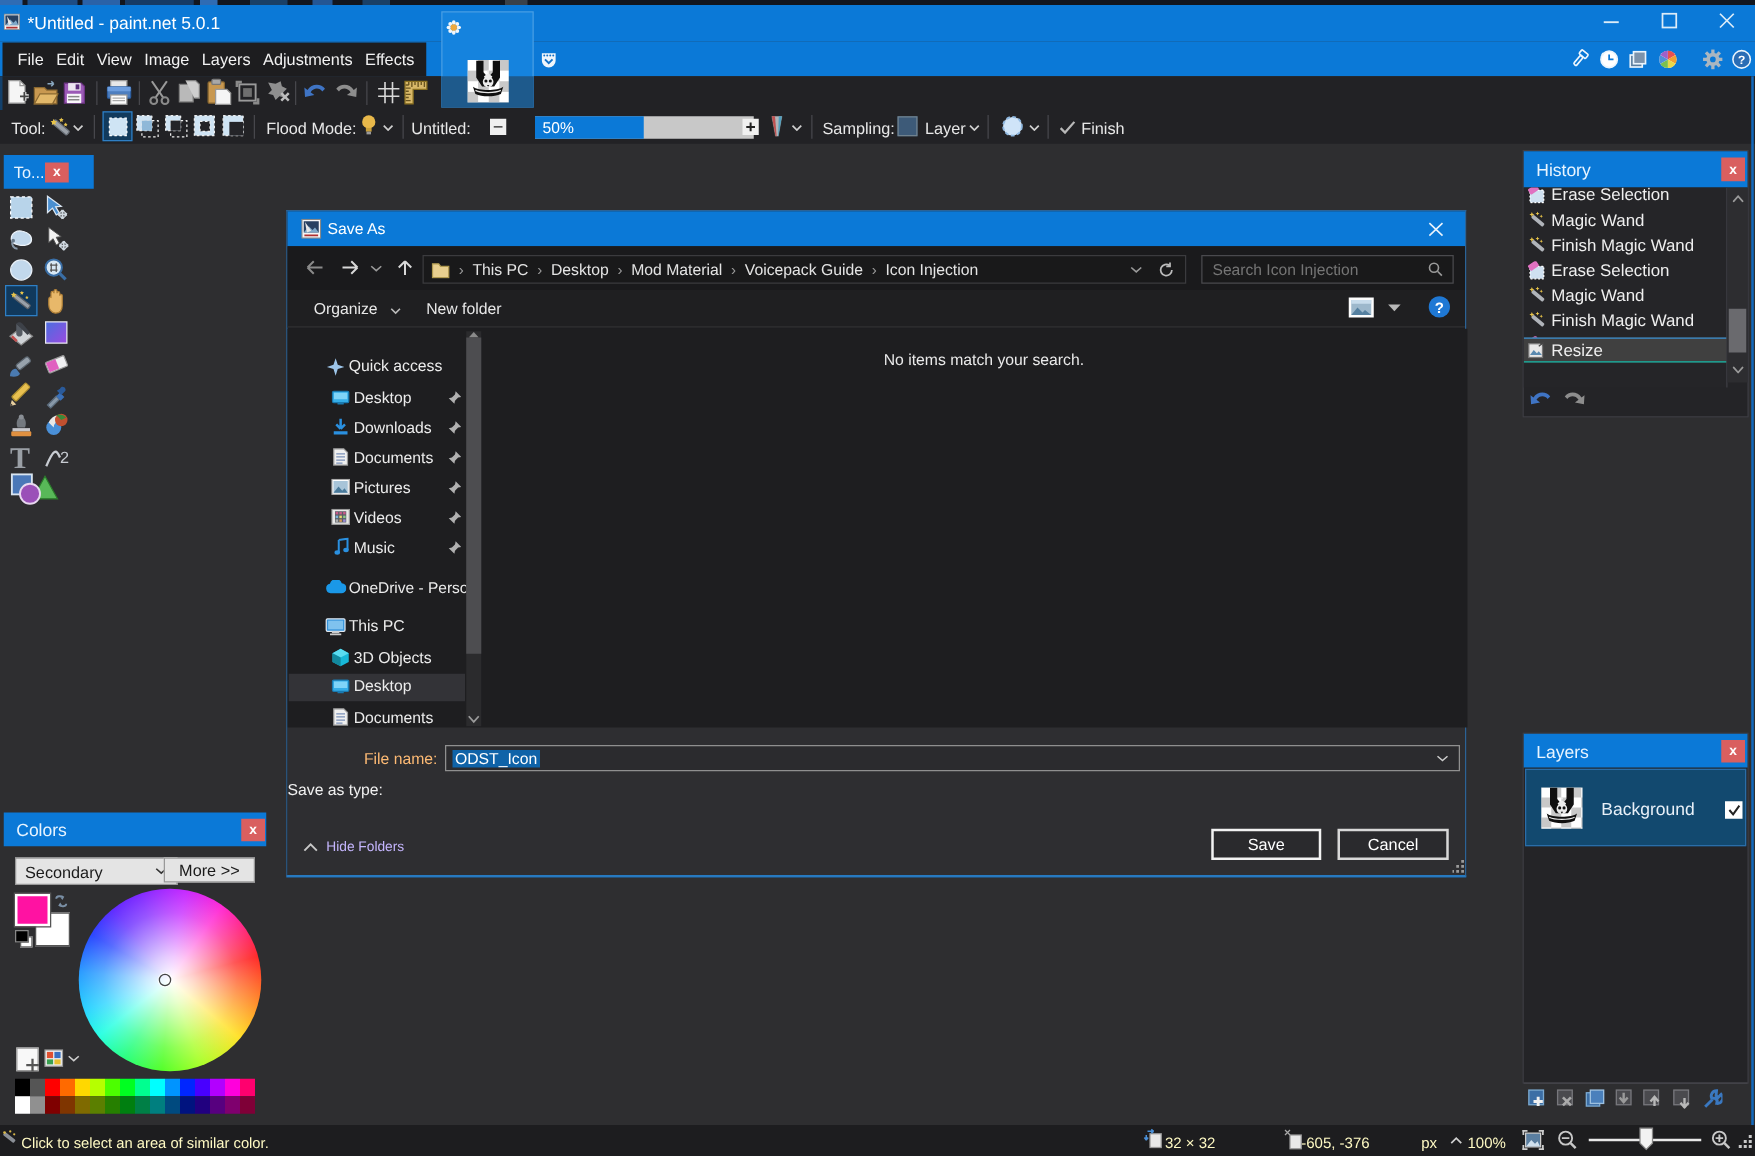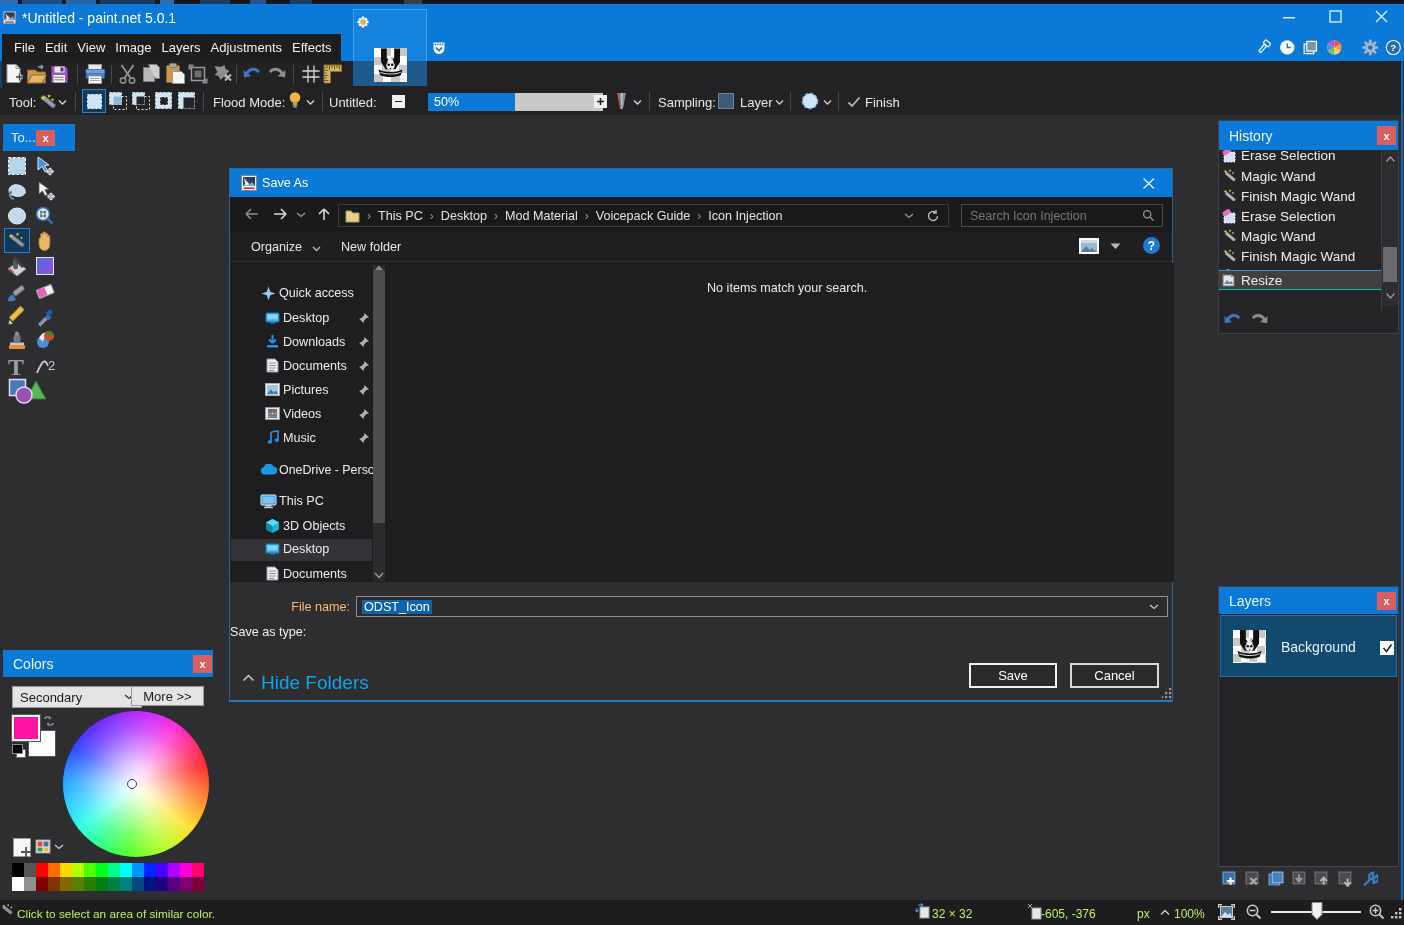--- a/index.html
+++ b/index.html
@@ -14,21 +14,21 @@
   .winbtn { top:12px; color:#e8f2fb; font-size:14px; }
   #bluerow { left:0; top:33px; width:1404px; height:28px; background:#0b79d7; }
   #menubar { left:2px; top:34px; width:339px; height:27px; background:#1d1d1f; display:flex; align-items:center; color:#f2f2f2; font-size:13px; white-space:nowrap; }
   #menubar span { padding:0 5px; } #menubar span:first-child { margin-left:7px; }
   #toolbar1 { left:0; top:61px; width:1404px; height:27px; background:#222225; }
   #toolbar2 { left:0; top:88px; width:1404px; height:27px; background:#222225; color:#e8e8e8; font-size:13px; }
   .tsep { width:1px; height:19px; background:#47474c; }
   #rightborder { left:1401px; top:61px; width:2px; height:862px; background:#1268bb; }
   #leftborder { left:0; top:61px; width:2px; height:27px; background:#13406b; }
   
-  #statusbar { left:0; top:900px; width:1404px; height:25px; background:#1d1d1f; color:#bef264; font-size:12px;text-decoration:underline; }
+  #statusbar { left:0; top:900px; width:1404px; height:25px; background:#1d1d1f; color:#fef9c3; font-size:12px;text-decoration:underline; }
   
   .phdr { position:absolute; background:#0b79d7; color:#e8f4ff; font-size:14px; display:flex; align-items:center; }
   .phdr .t { margin-left:10px; }
   .pX { position:absolute; background:#d95f5f; color:#fff; display:flex; align-items:center; justify-content:center; font-size:11px; font-weight:bold; }
   
   #dlg { left:229px; top:168px; width:944px; height:534px; background:#1e1e20; border:1px solid #2c6396; border-bottom:2px solid #2779bf; }
   #dlgtitle { left:0; top:0; width:100%; height:28px; background:#0b79d7; color:#fff; font-size:13px; }
   #dlgaddr { left:0; top:28px; width:100%; height:35px; background:#1a1a1c; }
   #dlgcmd { left:0; top:63px; width:100%; height:30px; background:#1f1f21; border-bottom:1px solid #303032; }
   #dlgbottom { left:0; top:413px; width:100%; height:118px; background:#2e2e31; }
@@ -921,21 +921,21 @@
       <span style="margin-left:5px;background:#0f63a8;color:#fff;font-size:12.6px;padding:0 2px">ODST_Icon</span>
       <div style="flex:1"></div>
       <svg width="10" height="6" style="margin-right:8px">
         <path d="M1 1 l4 3.5 4-3.5" stroke="#ccc" stroke-width="1.2" fill="none"></path>
       </svg>
     </div>
 <div class="abs" style="left:0;top:456px;width:120px;color:#f0f0f0;font-size:12.6px">Save as type:</div>
 <svg class="abs" style="left:12px;top:505px" width="13" height="8">
       <path d="M1.5 6.5 l5-5 5 5" stroke="#c8c8c8" stroke-width="1.5" fill="none"></path>
     </svg>
-<span class="abs" style="left:31px;top:503px;color:#0ea5e9;font-size:19px">Hide Folders</span>
+<span class="abs" style="left:31px;top:503px;color:#c4b5fd;font-size:11px">Hide Folders</span>
 <div class="abs" style="left:739px;top:494px;width:88px;height:25px;border:2px solid #f2f2f2;background:#2a2a2d;color:#fff;font-size:13px;display:flex;align-items:center;justify-content:center">Save</div>
 <div class="abs" style="left:840px;top:494px;width:89px;height:25px;border:2px solid #d8d8d8;background:#2a2a2d;color:#fff;font-size:13px;display:flex;align-items:center;justify-content:center">Cancel</div>
 <svg class="abs" style="left:932px;top:519px" width="11" height="11">
       <g fill="#9a9a9a">
         <rect x="7" y="0" width="2.2" height="2.2"></rect>
         <rect x="7" y="4" width="2.2" height="2.2"></rect>
         <rect x="3" y="4" width="2.2" height="2.2"></rect>
         <rect x="7" y="8" width="2.2" height="2.2"></rect>
         <rect x="3" y="8" width="2.2" height="2.2"></rect>
         <rect x="0" y="8" width="2.2" height="2.2" transform="translate(-1,0)"></rect>

